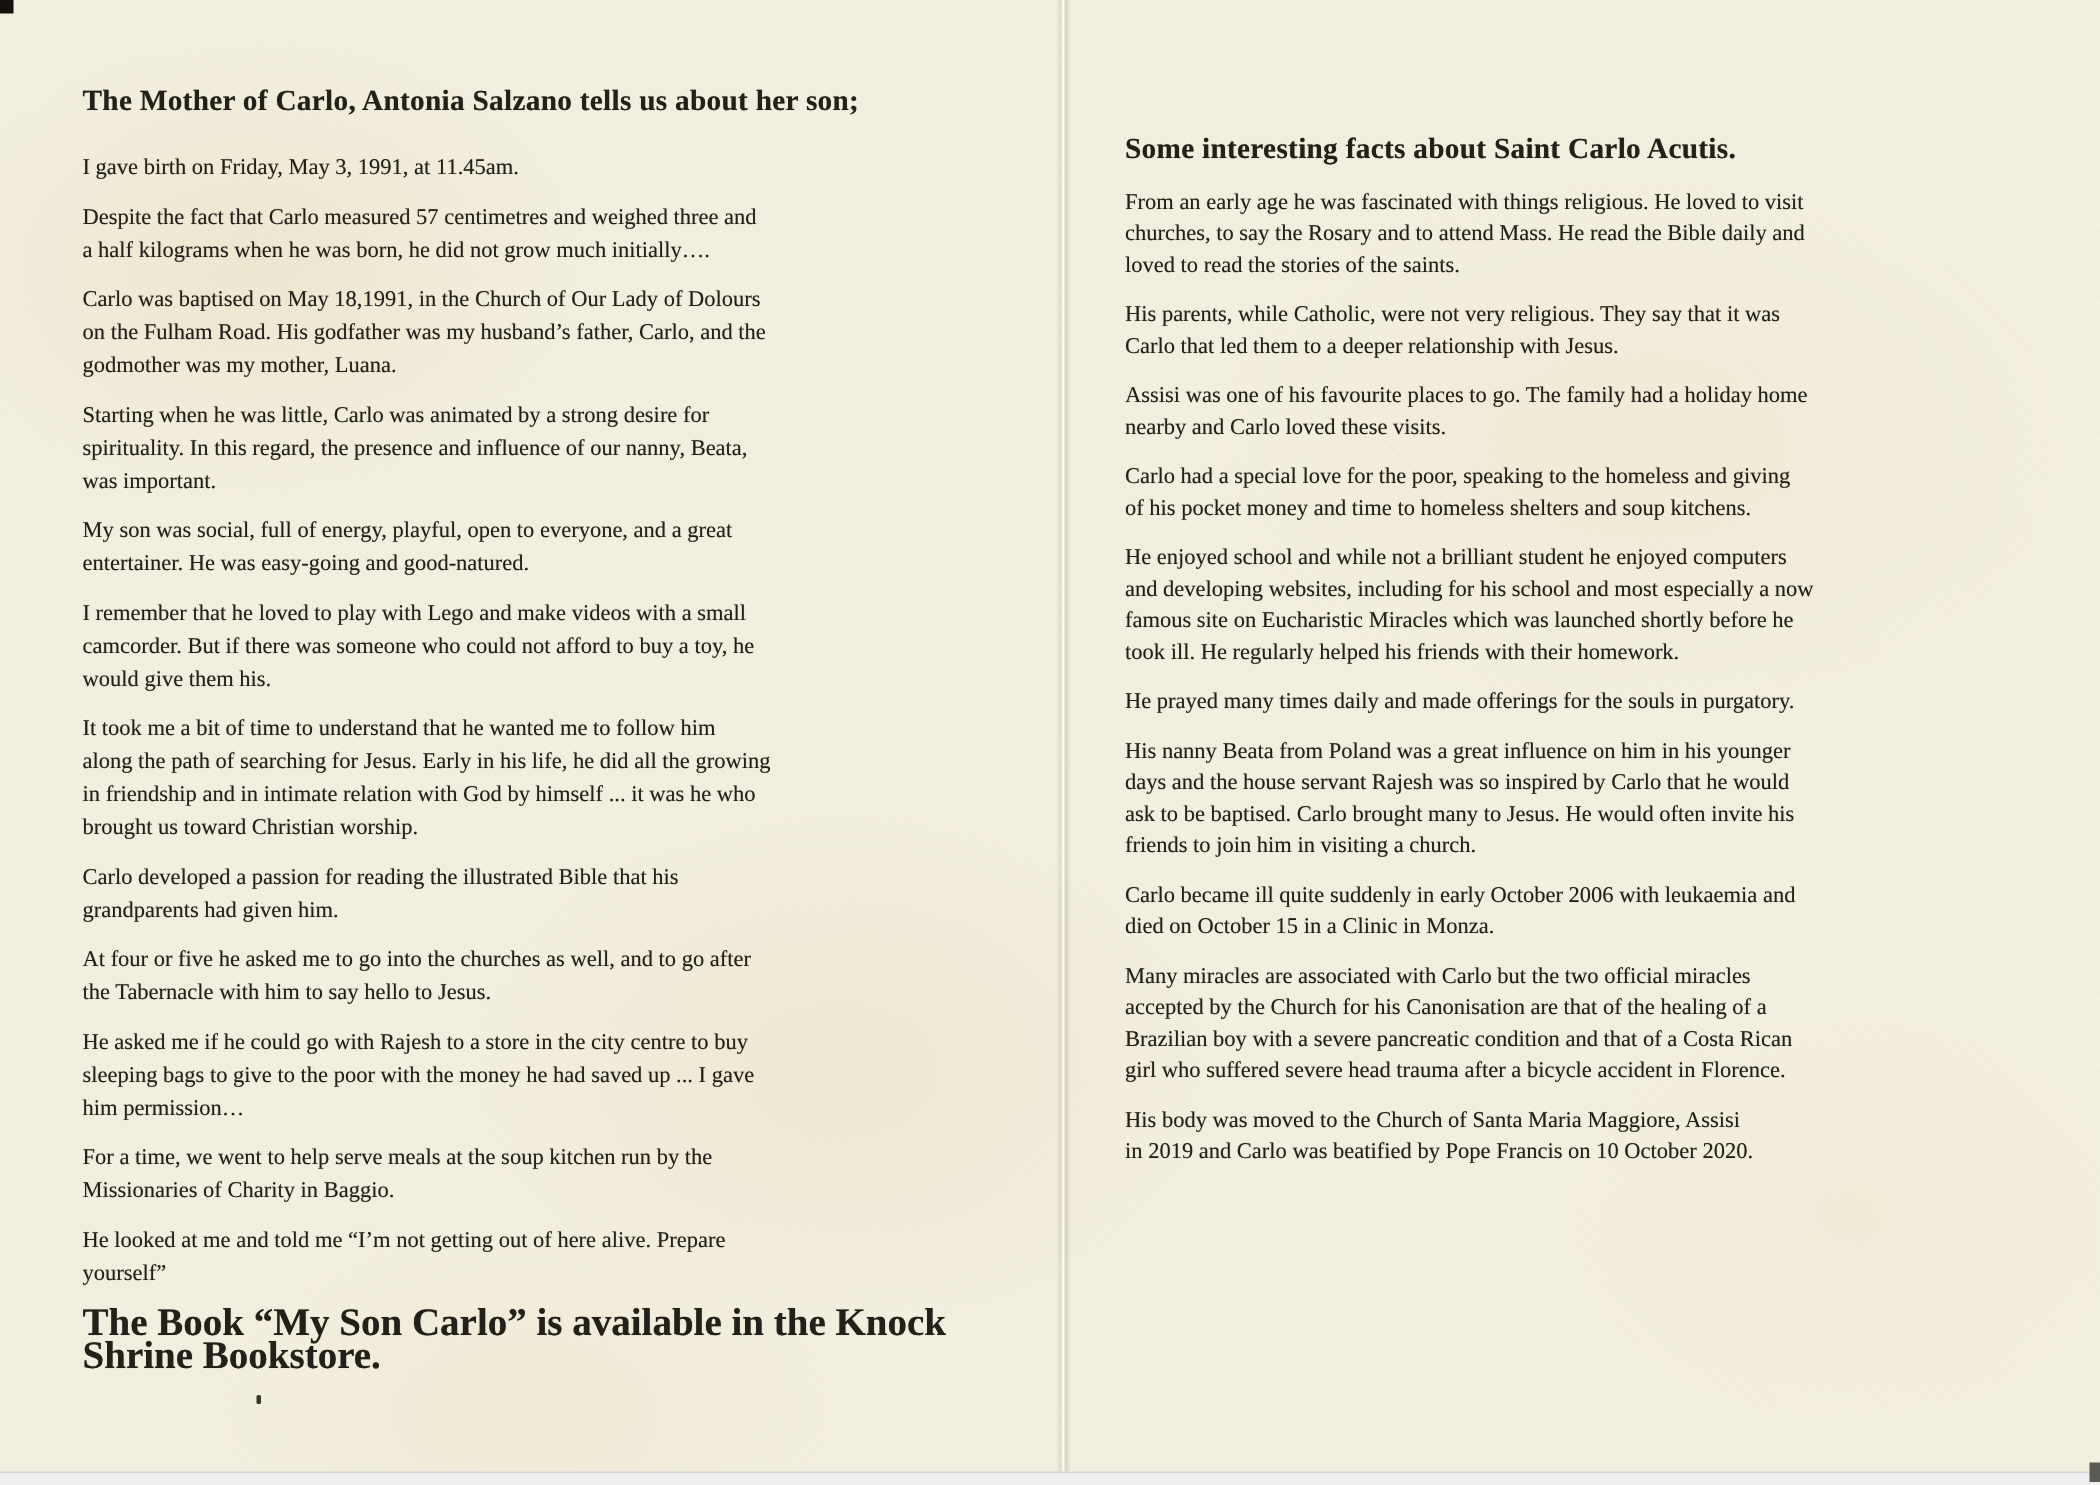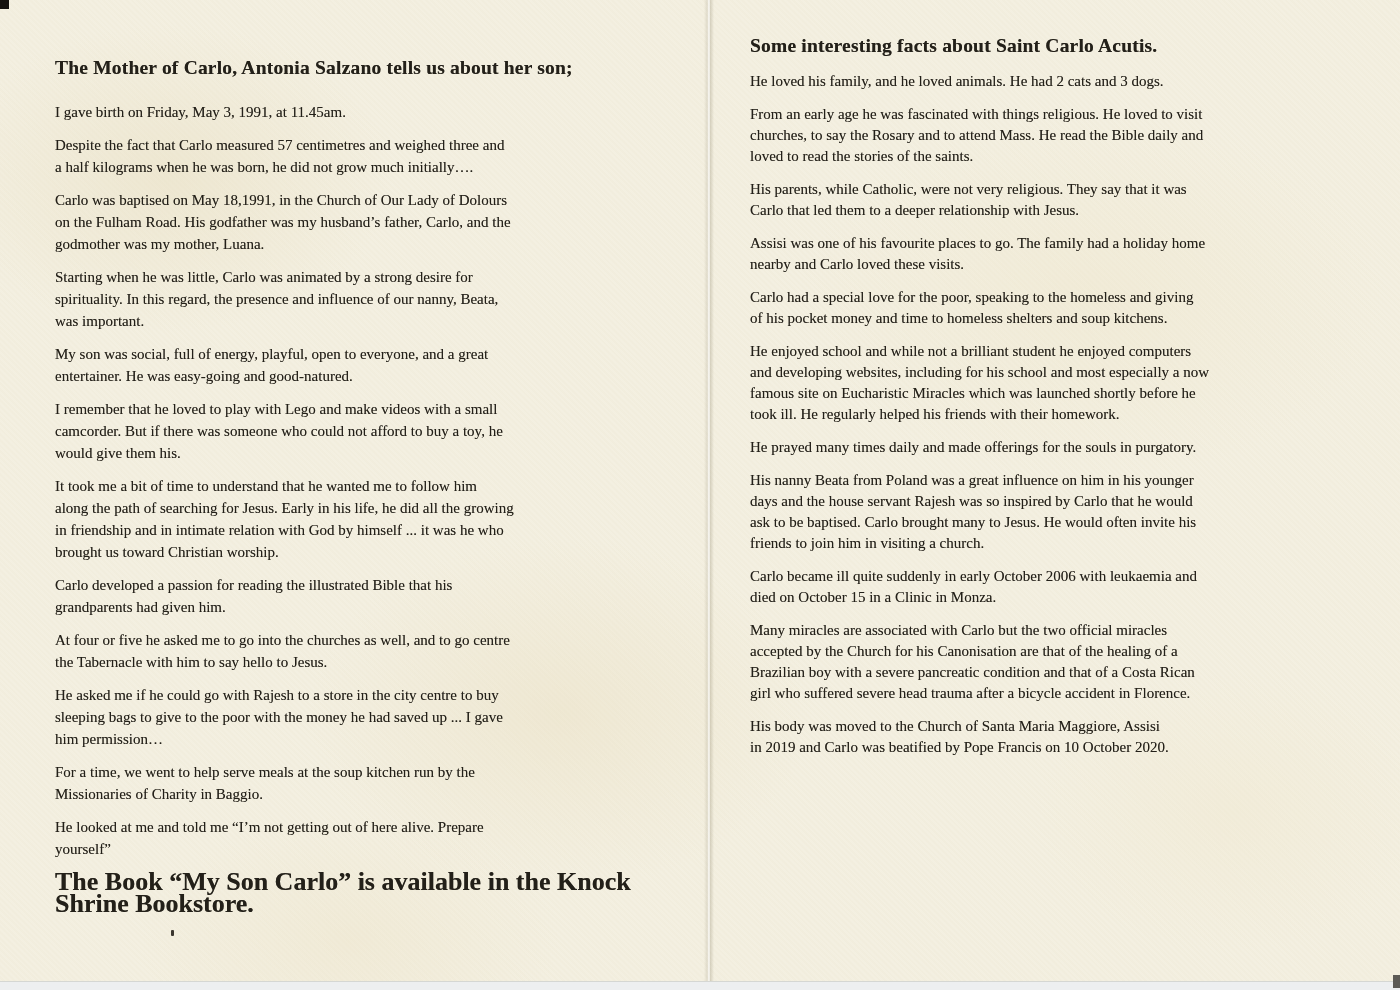--- a/index.html
+++ b/index.html
@@ -29,21 +29,21 @@
   .page-right { left: 750px; width: 632px; }
 
   .heading {
     font-size: 19.5px;
     font-weight: bold;
     letter-spacing: 0.2px;
     margin: 0;
     text-shadow: 0 0 0.5px rgba(40,35,28,0.55);
   }
   .page-left  .heading { margin: 57px 0 22px 0; }
-  .page-right .heading { margin: 35px 0 14px 0; }
+  .page-right .heading { margin: 89px 0 14px 0; }
 
   .para {
     margin: 0;
     white-space: pre-line;
     font-size: 15px;
     text-shadow: 0 0 0.6px rgba(55,48,40,0.45);
   }
   .page-left  .para { line-height: 22px;   margin-bottom: 11px; }
   .page-right .para { line-height: 21px;   margin-bottom: 12px; }
 
@@ -117,39 +117,38 @@
 entertainer. He was easy-going and good-natured.</p>
       <p class="para">I remember that he loved to play with Lego and make videos with a small
 camcorder. But if there was someone who could not afford to buy a toy, he
 would give them his.</p>
       <p class="para">It took me a bit of time to understand that he wanted me to follow him
 along the path of searching for Jesus. Early in his life, he did all the growing
 in friendship and in intimate relation with God by himself ... it was he who
 brought us toward Christian worship.</p>
       <p class="para">Carlo developed a passion for reading the illustrated Bible that his
 grandparents had given him.</p>
-      <p class="para">At four or five he asked me to go into the churches as well, and to go centre
+      <p class="para">At four or five he asked me to go into the churches as well, and to go after
 the Tabernacle with him to say hello to Jesus.</p>
       <p class="para">He asked me if he could go with Rajesh to a store in the city centre to buy
 sleeping bags to give to the poor with the money he had saved up ... I gave
 him permission…</p>
       <p class="para">For a time, we went to help serve meals at the soup kitchen run by the
 Missionaries of Charity in Baggio.</p>
       <p class="para">He looked at me and told me “I’m not getting out of here alive. Prepare
 yourself”</p>
     </div>
   <p class="footer-bold">The Book “My Son Carlo” is available in the Knock Shrine Bookstore.</p>
 </section>
 
 <div class="fold"></div>
 
 <section class="page page-right">
   <h1 class="heading">Some interesting facts about Saint Carlo Acutis.</h1>
   <div>
-      <p class="para">He loved his family, and he loved animals. He had 2 cats and 3 dogs.</p>
       <p class="para">From an early age he was fascinated with things religious. He loved to visit
 churches, to say the Rosary and to attend Mass. He read the Bible daily and
 loved to read the stories of the saints.</p>
       <p class="para">His parents, while Catholic, were not very religious. They say that it was
 Carlo that led them to a deeper relationship with Jesus.</p>
       <p class="para">Assisi was one of his favourite places to go. The family had a holiday home
 nearby and Carlo loved these visits.</p>
       <p class="para">Carlo had a special love for the poor, speaking to the homeless and giving
 of his pocket money and time to homeless shelters and soup kitchens.</p>
       <p class="para">He enjoyed school and while not a brilliant student he enjoyed computers

